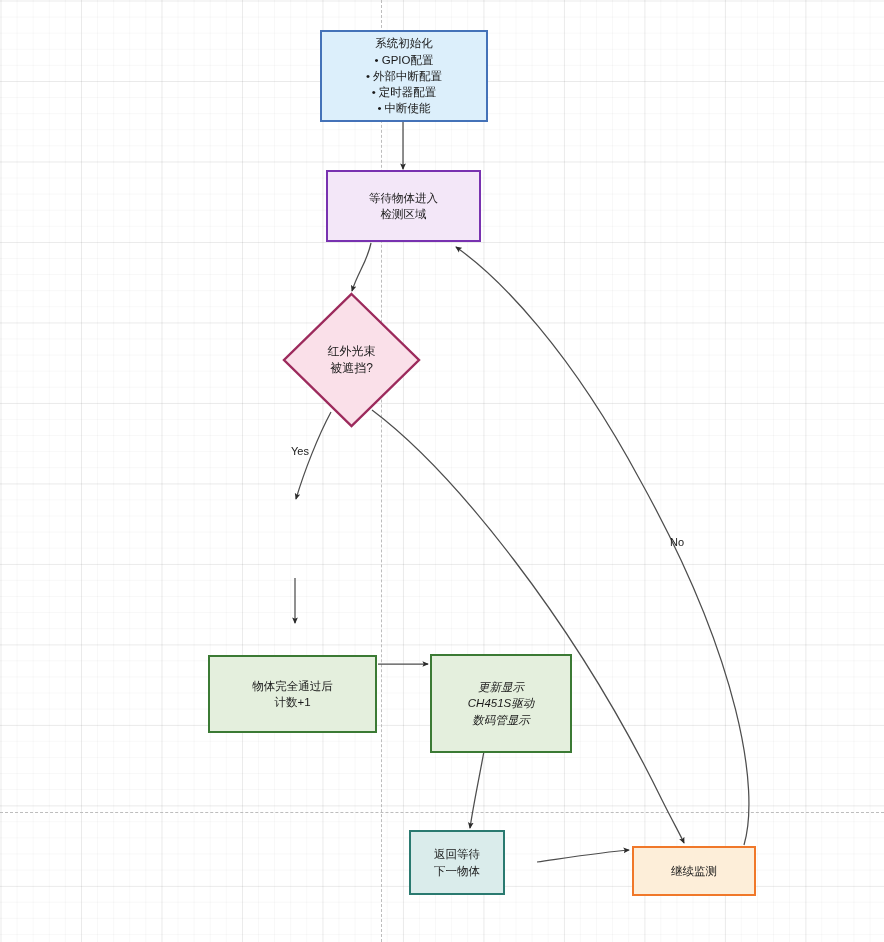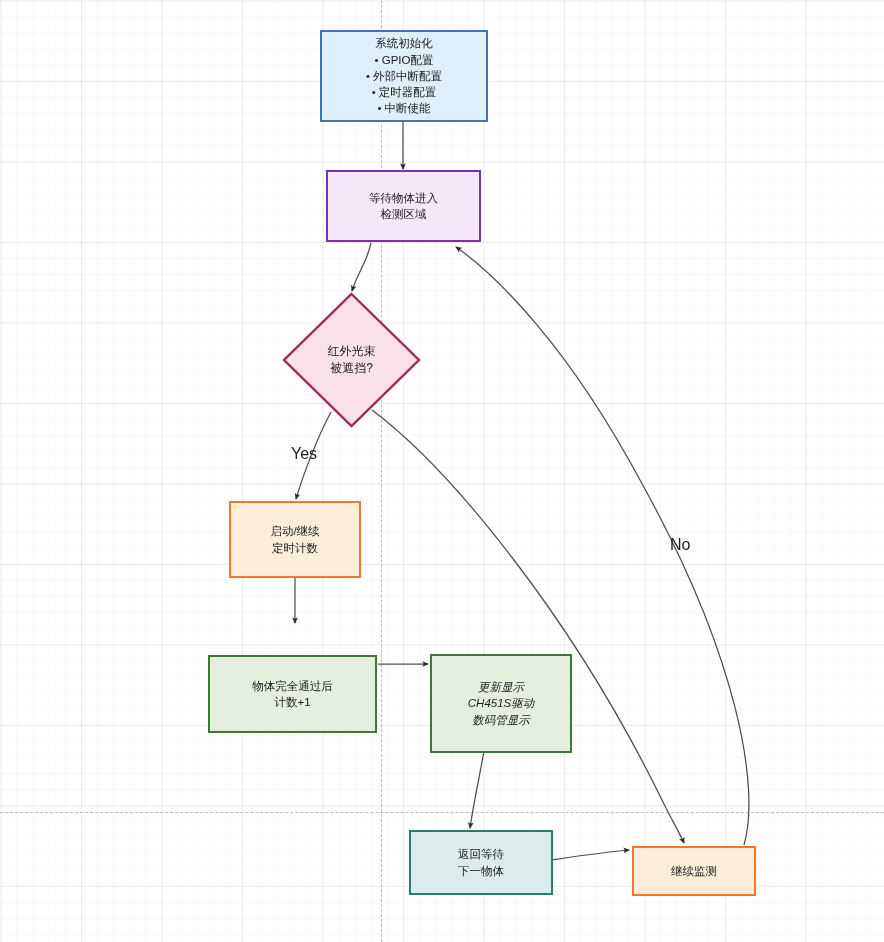--- a/index.html
+++ b/index.html
@@ -86,21 +86,21 @@
     align-items: center;
     justify-content: center;
     text-align: center;
     font-size: 12px;
     line-height: 1.42;
     color: #1a1a1a;
     white-space: pre-line;
   }
   .edge-label {
     position: absolute;
-    font-size: 16px;
+    font-size: 11px;
     color: #202020;
     z-index: 4;
     white-space: nowrap;
   }
 </style>
 </head>
 <body>
 
 <div id="canvas">
 
@@ -151,37 +151,33 @@
   <div class="diamond-wrap" style="left:282px; top:292px; width:139px; height:136px;">
     <svg width="139" height="136" viewBox="0 0 139 136">
       <polygon points="69.5,2 137,68 69.5,134 2,68" fill="#fae0e9" stroke="#9c2a5c" stroke-width="2.4"></polygon>
     </svg>
     <div class="diamond-label">
       <span>红外光束
 被遮挡?</span>
     </div>
   </div>
 
-  <div class="node rect n-orange" style="left:229px; top:501px; width:132px; height:77px;">
-    <span>启动/继续
-定时计数</span>
-  </div>
 
   <div class="node rect n-green" style="left:208px; top:625px; width:169px; height:78px;">
     <span>物体完全通过后
 计数+1</span>
   </div>
 
   <div class="node rect n-green" style="left:430px; top:624px; width:142px; height:99px;font-style:italic;">
     <span>更新显示
 CH451S驱动
 数码管显示</span>
   </div>
 
-  <div class="node rect n-teal" style="left:409px; top:830px; width:144px; height:65px;">
+  <div class="node rect n-teal" style="left:409px; top:830px; width:96px; height:65px;">
     <span>返回等待
 下一物体</span>
   </div>
 
   <div class="node rect n-orange" style="left:632px; top:846px; width:124px; height:50px;">
     <span>继续监测</span>
   </div>
 
   <div class="edge-label" style="left:291px; top:445px;">
     <span>Yes</span>

